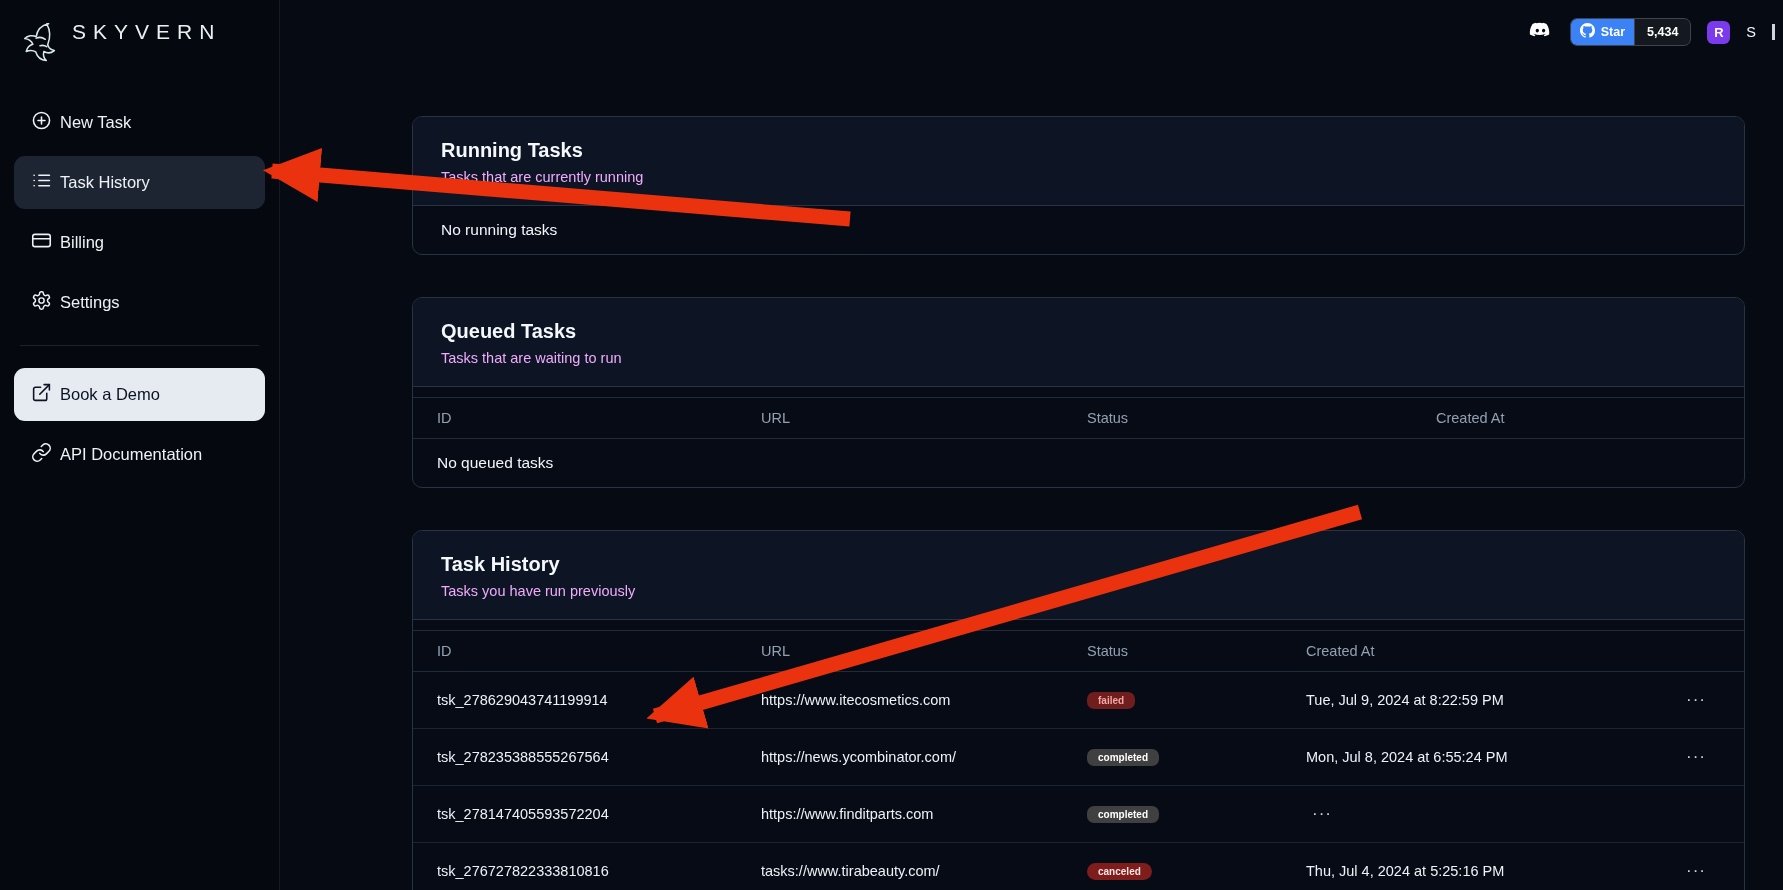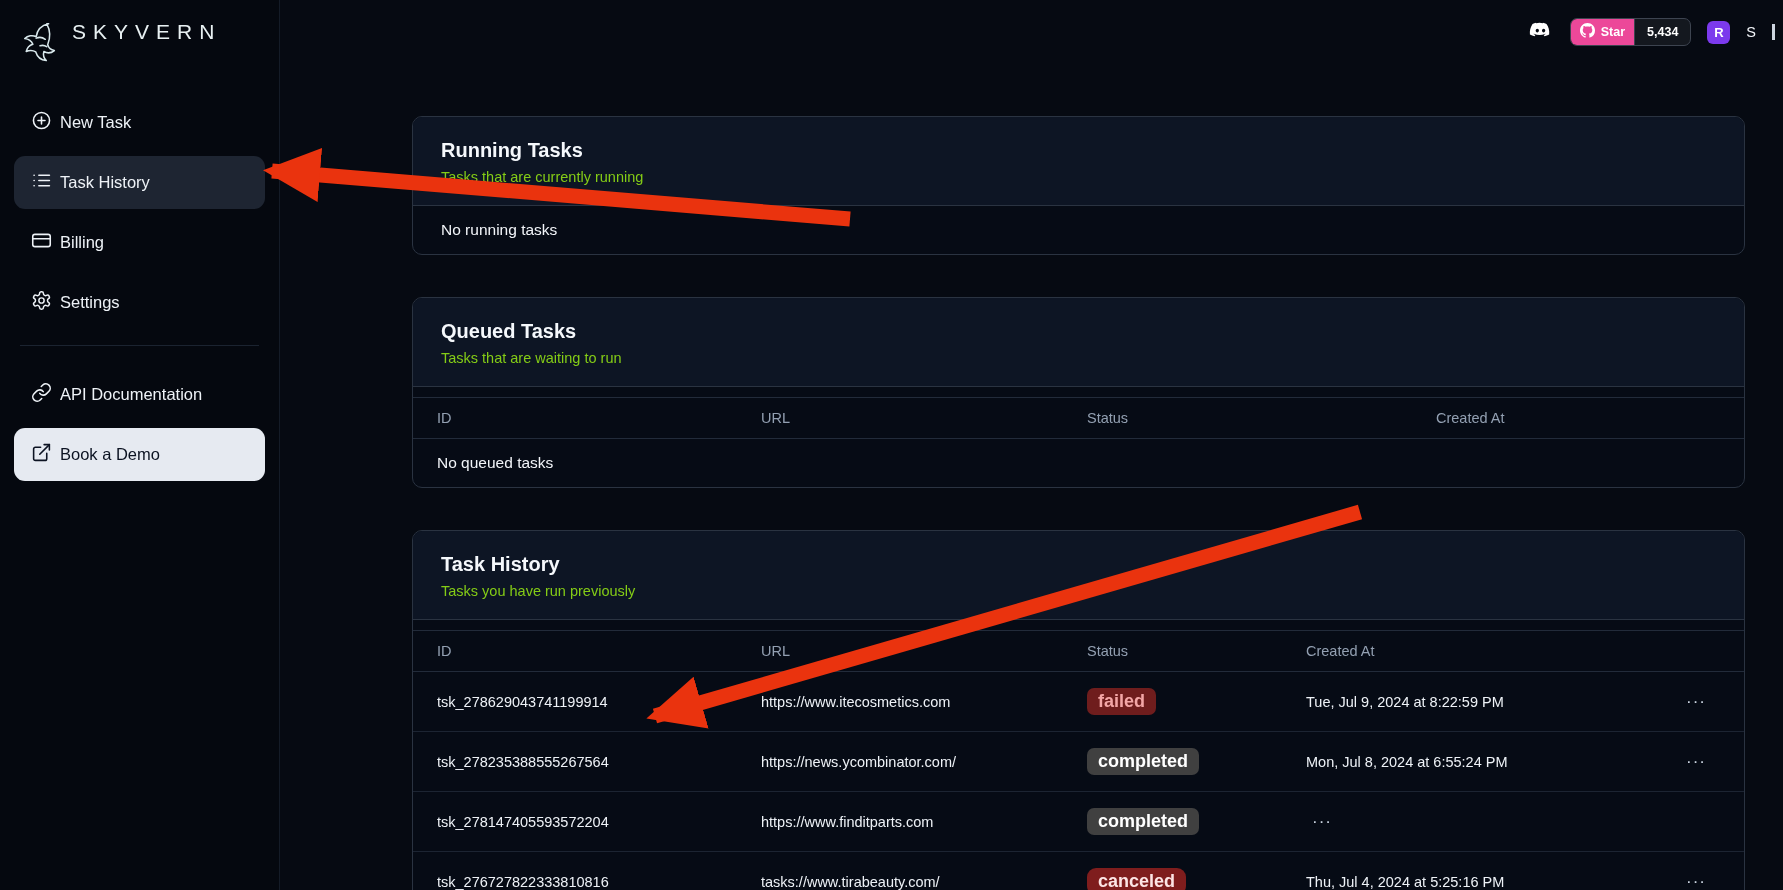--- a/index.html
+++ b/index.html
@@ -34,21 +34,21 @@
     position:absolute; top:18px; right:8px;
     display:flex; align-items:center; gap:16px; z-index:5;
   }
   .icon-btn { background:none; border:none; cursor:pointer; display:flex; align-items:center; }
   .gh-star {
     display:flex; align-items:stretch; border:1px solid #3d4450; border-radius:7px;
     overflow:hidden; cursor:pointer; background:#14181f; height:28px;
   }
   .gh-left {
     display:flex; align-items:center; gap:6px; padding:0 9px;
-    background:#ec4899; border-right:1px solid #3d4450;
+    background:#3b82f6; border-right:1px solid #3d4450;
     color:#fff; font-size:12.5px; font-weight:700;
   }
   .gh-right { display:flex; align-items:center; padding:0 12px; color:#fff; font-size:12.5px; font-weight:700; }
   .avatar {
     width:23px; height:23px; border-radius:6px; background:#7c3aed;
     display:flex; align-items:center; justify-content:center;
     color:#fff; font-size:13px; font-weight:700; cursor:pointer;
   }
   .user-label { color:#f2f5f9; font-size:14.5px; }
   .clipped-bar { width:3px; height:16px; background:#cdd5e0; }
@@ -56,34 +56,34 @@
   .main { position:absolute; left:280px; top:0; right:0; bottom:0; padding:80px 38px 0 132px; }
   .card {
     border:1px solid #2a3341; border-radius:10px; background:#060b15;
     margin-bottom:42px; overflow:hidden;margin-top:36px;
   }
   .card-header {
     background:#0d1524; border-bottom:1px solid #2a3341;
     padding:22px 28px 20px 28px;
   }
   .card-title { font-size:20px; font-weight:700; color:#f5f8fc; }
-  .card-sub { font-size:14.5px; color:#84cc16; margin-top:7px; }
+  .card-sub { font-size:14.5px; color:#f0abfc; margin-top:7px; }
   .card-body { padding-top:10px; }
   .empty-row { padding:15px 28px; font-size:15.5px; color:#f2f5f9; }
   .running .empty-row { border-top:none; }
   .t-head, .t-row { display:grid; align-items:center; }
   .t-head { border-top:1px solid #222b3a; border-bottom:1px solid #222b3a; color:#93a0b2; font-size:14.5px; }
   .t-head > div { padding:12px 8px 12px 0; }
   .t-row { border-bottom:1px solid #1c2432; font-size:14.5px; color:#eef2f7; cursor:pointer; }
   .t-row > div { padding:16px 8px 16px 0; }
   .t-row:last-child { border-bottom:none; }
   .grid-q { grid-template-columns:348px 326px 349px 1fr; }
   .grid-h { grid-template-columns:348px 326px 219px 1fr 64px; }
   .c-first { padding-left:24px !important; }
-  .badge { display:inline-block; padding:3px 11px; border-radius:7px; font-size:18px; font-weight:700; }
+  .badge { display:inline-block; padding:3px 11px; border-radius:7px; font-size:10px; font-weight:700; }
   .badge-completed { background:#404040; color:#ffffff; }
   .badge-failed { background:#6f1d1d; color:#f3a6a6; }
   .badge-canceled { background:#7f1d1d; color:#fde4e4;border-radius:9px; }
   .row-menu {
     background:none; border:none; color:#cbd5e1; font-size:17px; letter-spacing:1px;
     cursor:pointer; padding:2px 6px;
   }
   .arrows { position:absolute; inset:0; width:1783px; height:890px; pointer-events:none; z-index:50; }
 </style>
 </head>
@@ -140,39 +140,39 @@
       <svg viewBox="0 0 24 24" width="21" height="21" fill="none" stroke="#eef2f7" stroke-width="1.7" stroke-linecap="round" stroke-linejoin="round">
           <path d="M12.22 2h-.44a2 2 0 0 0-2 2v.18a2 2 0 0 1-1 1.73l-.43.25a2 2 0 0 1-2 0l-.15-.08a2 2 0 0 0-2.73.73l-.22.38a2 2 0 0 0 .73 2.73l.15.1a2 2 0 0 1 1 1.72v.51a2 2 0 0 1-1 1.74l-.15.09a2 2 0 0 0-.73 2.73l.22.38a2 2 0 0 0 2.73.73l.15-.08a2 2 0 0 1 2 0l.43.25a2 2 0 0 1 1 1.73V20a2 2 0 0 0 2 2h.44a2 2 0 0 0 2-2v-.18a2 2 0 0 1 1-1.73l.43-.25a2 2 0 0 1 2 0l.15.08a2 2 0 0 0 2.73-.73l.22-.39a2 2 0 0 0-.73-2.73l-.15-.08a2 2 0 0 1-1-1.74v-.5a2 2 0 0 1 1-1.74l.15-.09a2 2 0 0 0 .73-2.73l-.22-.38a2 2 0 0 0-2.73-.73l-.15.08a2 2 0 0 1-2 0l-.43-.25a2 2 0 0 1-1-1.73V4a2 2 0 0 0-2-2z"></path>
           <circle cx="12" cy="12" r="3"></circle>
         </svg>
     </span>
     <span>Settings</span>
   </div>
 
   <div class="side-divider"></div>
 
-  <div class="side-item">
-    <span>
-      <svg viewBox="0 0 24 24" width="21" height="21" fill="none" stroke="#eef2f7" stroke-width="1.8" stroke-linecap="round" stroke-linejoin="round">
-          <path d="M10 13a5 5 0 0 0 7.54.54l3-3a5 5 0 0 0-7.07-7.07l-1.72 1.71"></path>
-          <path d="M14 11a5 5 0 0 0-7.54-.54l-3 3a5 5 0 0 0 7.07 7.07l1.71-1.71"></path>
-        </svg>
-    </span>
-    <span>API Documentation</span>
-  </div>
-
   <div class="side-item light">
     <span>
       <svg viewBox="0 0 24 24" width="21" height="21" fill="none" stroke="#0c1322" stroke-width="1.8" stroke-linecap="round" stroke-linejoin="round">
           <path d="M18 13v6a2 2 0 0 1-2 2H5a2 2 0 0 1-2-2V8a2 2 0 0 1 2-2h6"></path>
           <polyline points="15 3 21 3 21 9"></polyline>
           <line x1="10" y1="14" x2="21" y2="3"></line>
         </svg>
     </span>
     <span>Book a Demo</span>
+  </div>
+
+  <div class="side-item">
+    <span>
+      <svg viewBox="0 0 24 24" width="21" height="21" fill="none" stroke="#eef2f7" stroke-width="1.8" stroke-linecap="round" stroke-linejoin="round">
+          <path d="M10 13a5 5 0 0 0 7.54.54l3-3a5 5 0 0 0-7.07-7.07l-1.72 1.71"></path>
+          <path d="M14 11a5 5 0 0 0-7.54-.54l-3 3a5 5 0 0 0 7.07 7.07l1.71-1.71"></path>
+        </svg>
+    </span>
+    <span>API Documentation</span>
   </div>
 </aside>
 
 <div class="top-cluster">
   <button class="icon-btn">
     <span>
       <svg viewBox="0 0 24 24" width="29" height="23" fill="#ffffff">
           <path d="M19.3 5.3A16 16 0 0 0 15.6 4l-.2.4a13 13 0 0 0-6.8 0L8.4 4a16 16 0 0 0-3.7 1.3C2.3 9 1.7 12.6 2 16.2A16 16 0 0 0 6.9 18l.8-1.3c-.7-.3-1.4-.6-2-1l.5-.4c3.8 1.8 8 1.8 11.7 0l.5.4c-.6.4-1.3.8-2 1l.8 1.3a16 16 0 0 0 4.9-1.8c.4-4.2-.6-7.8-2.8-10.9zM9.7 14.1c-1 0-1.7-.9-1.7-2s.8-2 1.7-2c1 0 1.8.9 1.7 2 0 1.1-.8 2-1.7 2zm6.6 0c-1 0-1.7-.9-1.7-2s.8-2 1.7-2c1 0 1.8.9 1.7 2 0 1.1-.8 2-1.7 2z"></path>
         </svg>
     </span>

